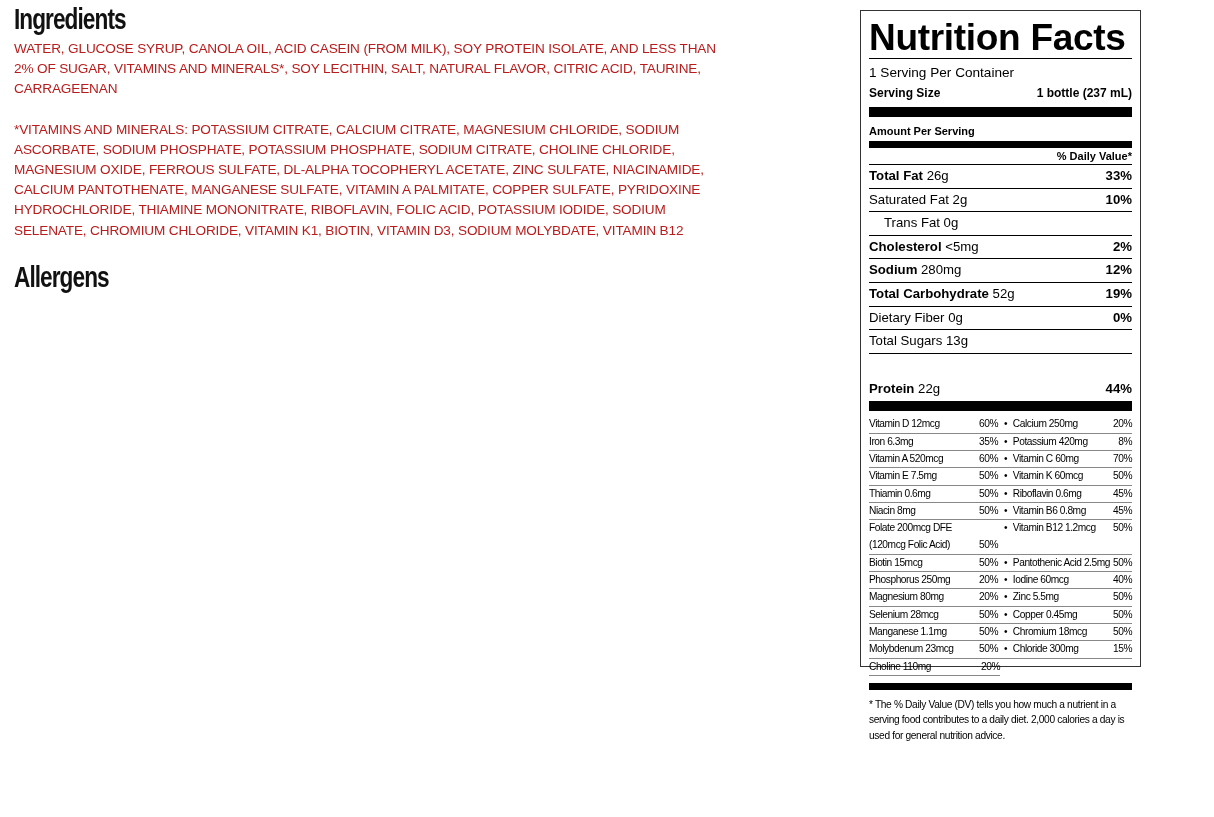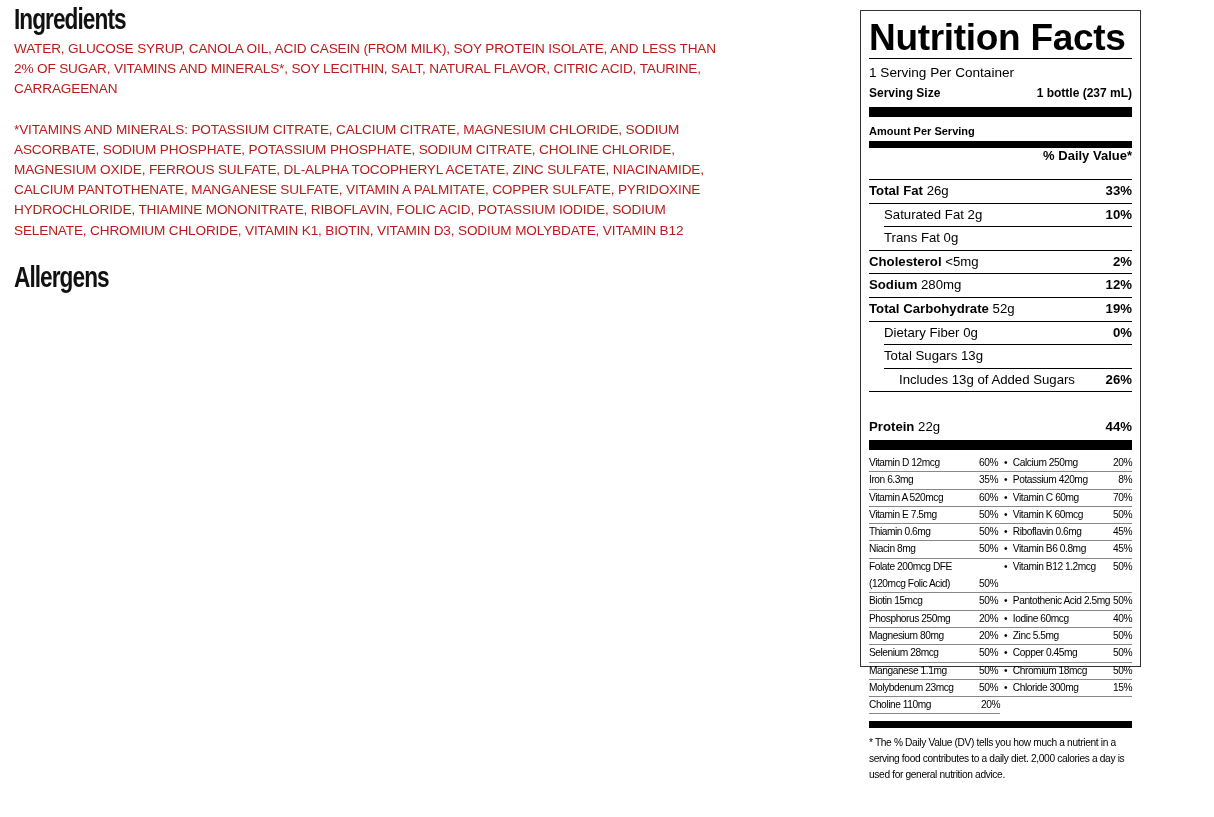--- a/index.html
+++ b/index.html
@@ -29,23 +29,23 @@
     .nf-title { font-weight: bold; font-size: 37px; letter-spacing: -0.3px; line-height: 40px; margin-top: 7px; white-space: nowrap; }
     .rule-thin { border-top: 1px solid #000; }
     .rule-thick { height: 10px; background: #000; }
     .rule-med { height: 7px; background: #000; }
     .serv-per { font-size: 13.6px; margin-top: 6px; line-height: 16px; }
     .serv-size { display: flex; justify-content: space-between; font-weight: bold; font-size: 12px; line-height: 20px; margin-top: 2px; margin-bottom: 4px; }
     .amount-per { font-weight: bold; font-size: 11px; margin-top: 8px; }
     .cal-row { display: flex; justify-content: space-between; align-items: flex-start; height: 40px; }
     .cal-label { font-weight: bold; font-size: 14px; margin-top: 2px; }
     .cal-val { font-size: 38px; line-height: 40px; margin-right: 8px; margin-top: -2px; }
-    .dv-head { text-align: right; font-weight: bold; font-size: 13px; line-height: 16px; border-bottom: 1px solid #000; padding-bottom: 15px; }
+    .dv-head { text-align: right; font-weight: bold; font-size: 11px; line-height: 16px; border-bottom: 1px solid #000; padding-bottom: 0; }
     .nrow { display: flex; justify-content: space-between; font-size: 13.2px; line-height: 22.6px; border-bottom: 1px solid #000; height: 23.6px; }
-    .nrow.ind1 { margin-left: 15px; }
+    .nrow.ind1 { }
     .nrow.ind2 .lbl { padding-left: 15px; }
     .nrow.ind2 { margin-left: 15px; }
     .nrow.last { border-bottom: none; margin-top: 24px; }
     .nrow b { font-weight: bold; }
     .nrow .pct { font-weight: bold; }
 
     .vit { margin-top: 5px; }
     .vrow { display: flex; font-family: "Liberation Sans Narrow", "Liberation Sans", sans-serif; font-size: 10.2px; letter-spacing: -0.45px; line-height: 16.2px; height: 17.3px; border-bottom: 1px solid #888; }
     .vrow.noline { border-bottom: none; }
     .vrow.half { width: 131px; justify-content: flex-end; }
@@ -105,24 +105,20 @@
     <span class="pct">19%</span>
   </div>
   <div class="nrow ind1">
     <span><span>Dietary Fiber</span> <span>0g</span></span>
     <span class="pct">0%</span>
   </div>
   <div class="nrow ind1">
     <span><span>Total Sugars</span> <span>13g</span></span>
     <span class="pct"></span>
   </div>
-  <div class="nrow ind2" style="margin-left:0;">
-    <span class="lbl" style="padding-left:30px;">Includes 13g of Added Sugars</span>
-    <span class="pct">26%</span>
-  </div>
   <div class="nrow last">
     <span><b>Protein</b> <span>22g</span></span>
     <span class="pct">44%</span>
   </div>
   <div class="rule-thick"></div>
 
   <div class="vit">
     <div class="vrow">
       <span class="vcell-l">Vitamin D 12mcg</span>
       <span class="vcell-lp">60%</span>

